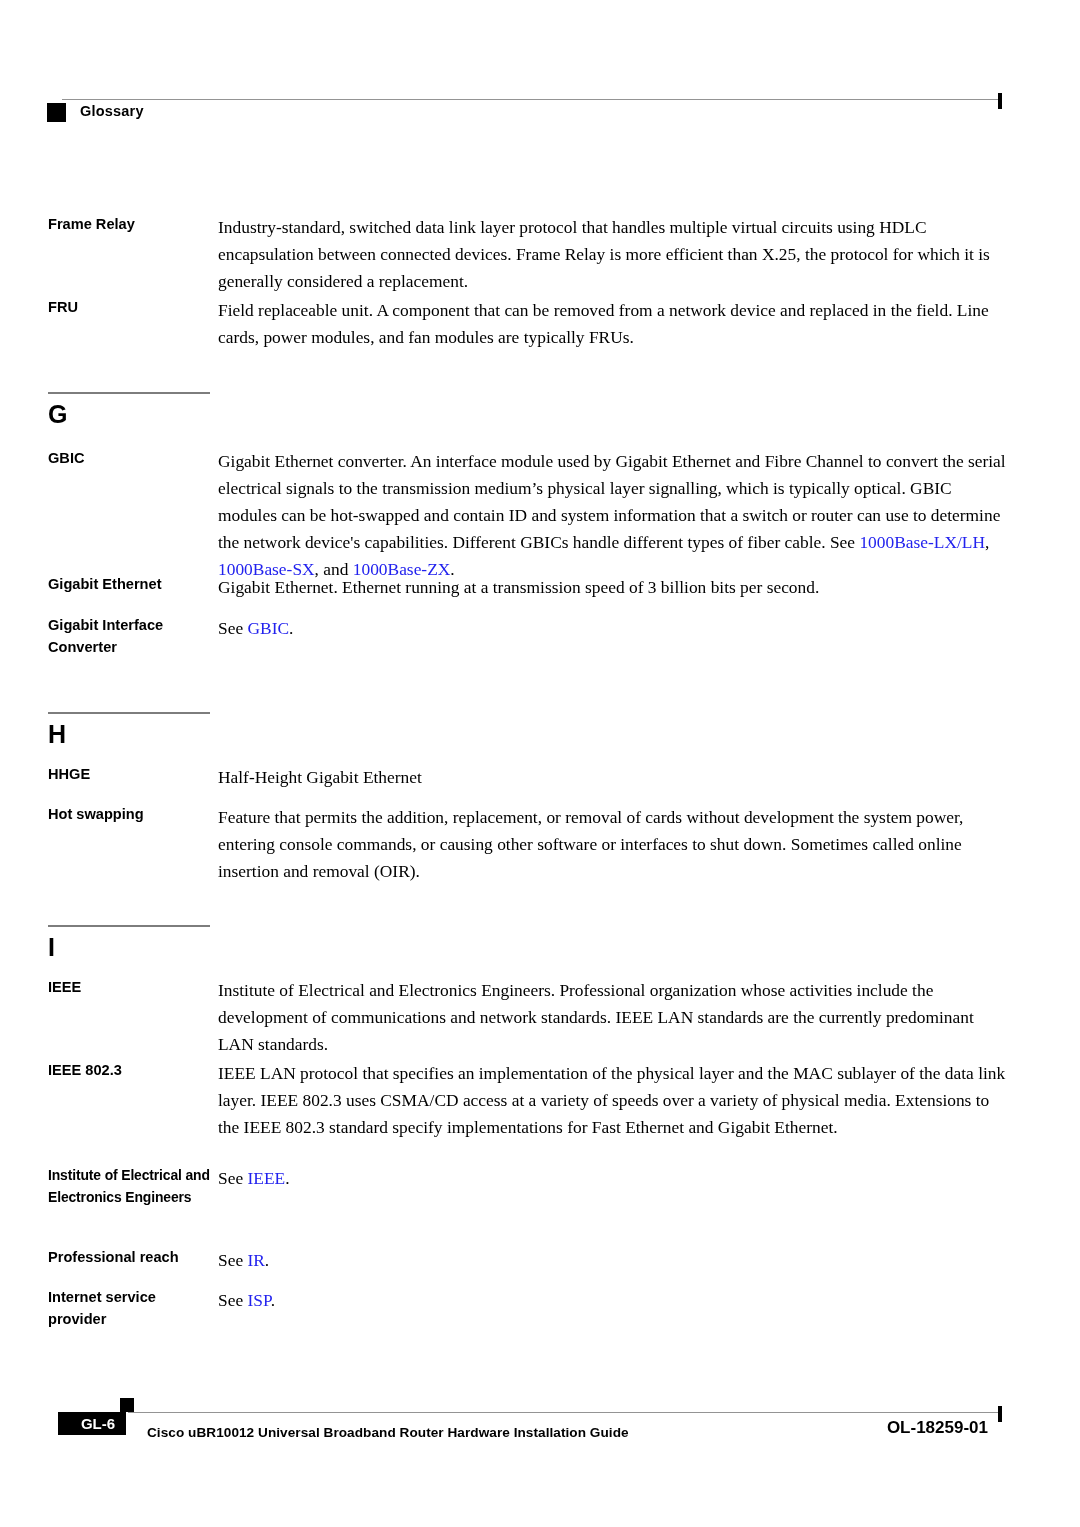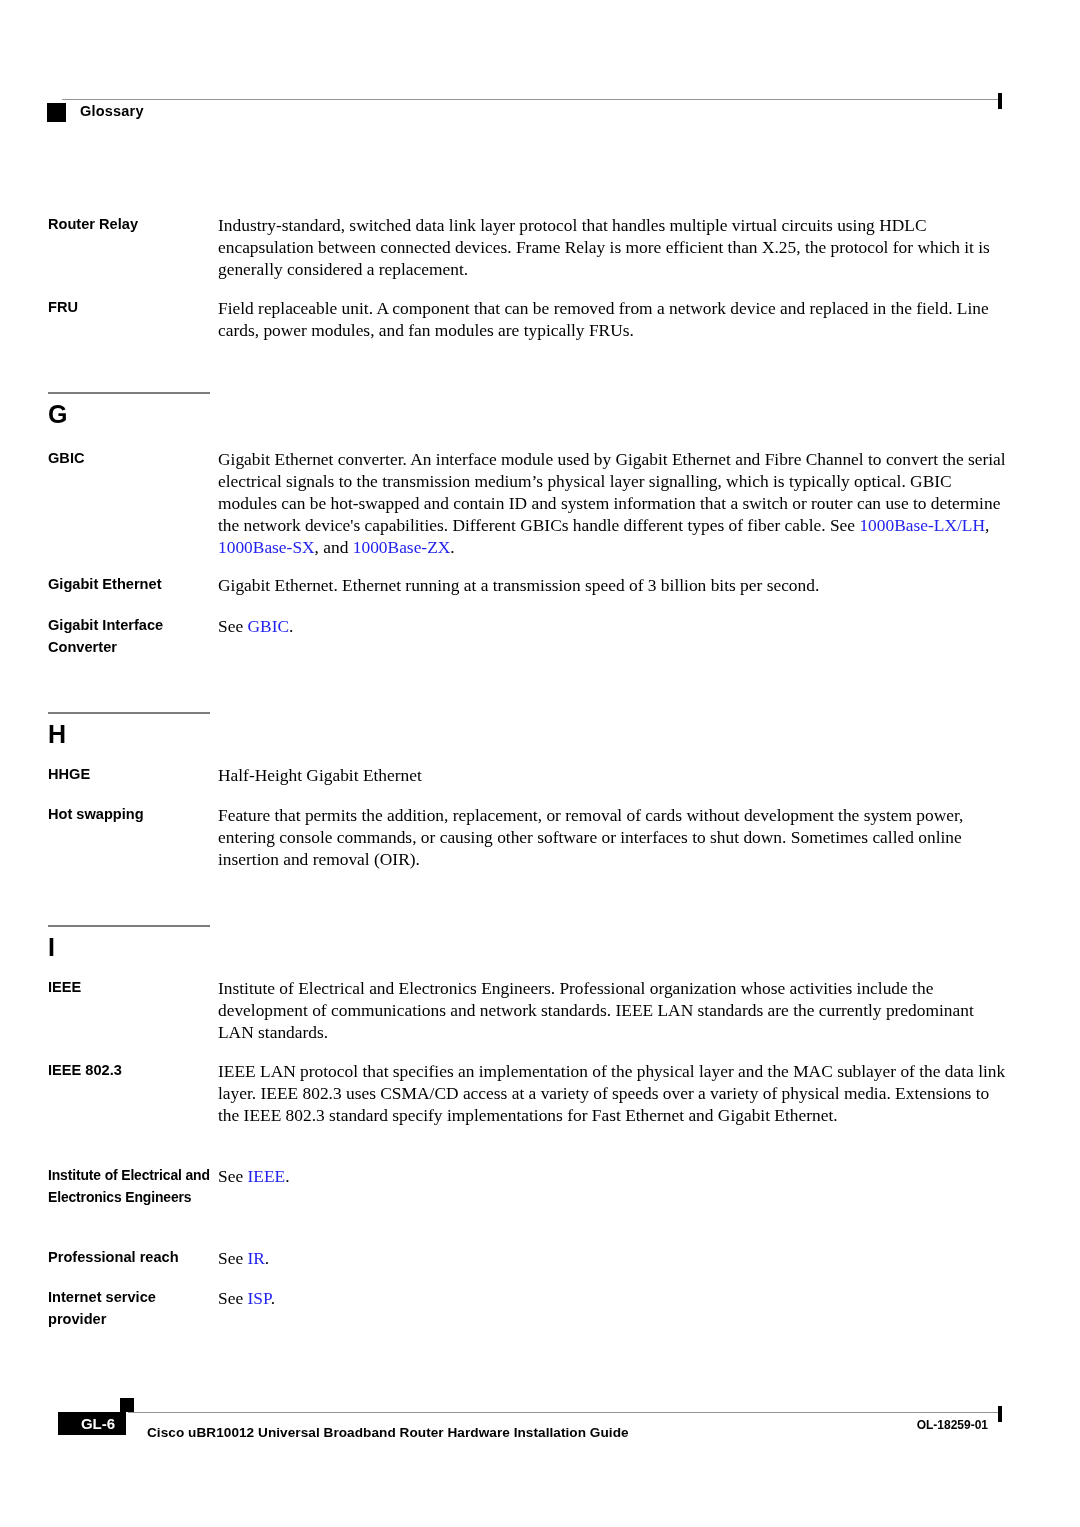--- a/index.html
+++ b/index.html
@@ -96,21 +96,21 @@
     letter-spacing: -0.15px;
     width: 176px;
   }
   .entry .definition {
     position: absolute;
     left: 170px;
     top: 0;
     width: 790px;
     font-family: "Liberation Serif", "DejaVu Serif", serif;
     font-size: 17.4px;
-    line-height: 22px;
+    line-height: 27px;
     color: #000000;
     text-align: left;
   }
   .xref {
     color: #2222ee;
     text-align: right;
   }
 
   
   .section-head {
@@ -203,40 +203,40 @@
     color: #ffffff;
   }
   .footer-docid {
     position: absolute;
     left: 0;
     top: 28px;
     width: 988px;
     text-align: right;
     font-family: "Liberation Sans", "DejaVu Sans", sans-serif;
     font-weight: bold;
-    font-size: 12px;
+    font-size: 17px;
     color: #000000;
   }
 </style>
 </head>
 <body>
 
 <div class="page">
 
   <div class="header">
     <div class="header-square"></div>
     <div class="header-rule"></div>
     <div class="header-tick"></div>
     <div class="header-title">Glossary</div>
   </div>
 
   <div class="body-area">
 
     <div class="entry" style="top:214px;">
-      <div class="term">Router Relay</div>
+      <div class="term">Frame Relay</div>
       <div class="definition">Industry-standard, switched data link layer protocol that handles multiple virtual circuits using HDLC encapsulation between connected devices. Frame Relay is more efficient than X.25, the protocol for which it is generally considered a replacement.</div>
     </div>
 
     <div class="entry" style="top:297px;">
       <div class="term">FRU</div>
       <div class="definition">Field replaceable unit. A component that can be removed from a network device and replaced in the field. Line cards, power modules, and fan modules are typically FRUs.</div>
     </div>
 
     <div class="section-head" style="top:392px;">
       <div class="rule"></div>

